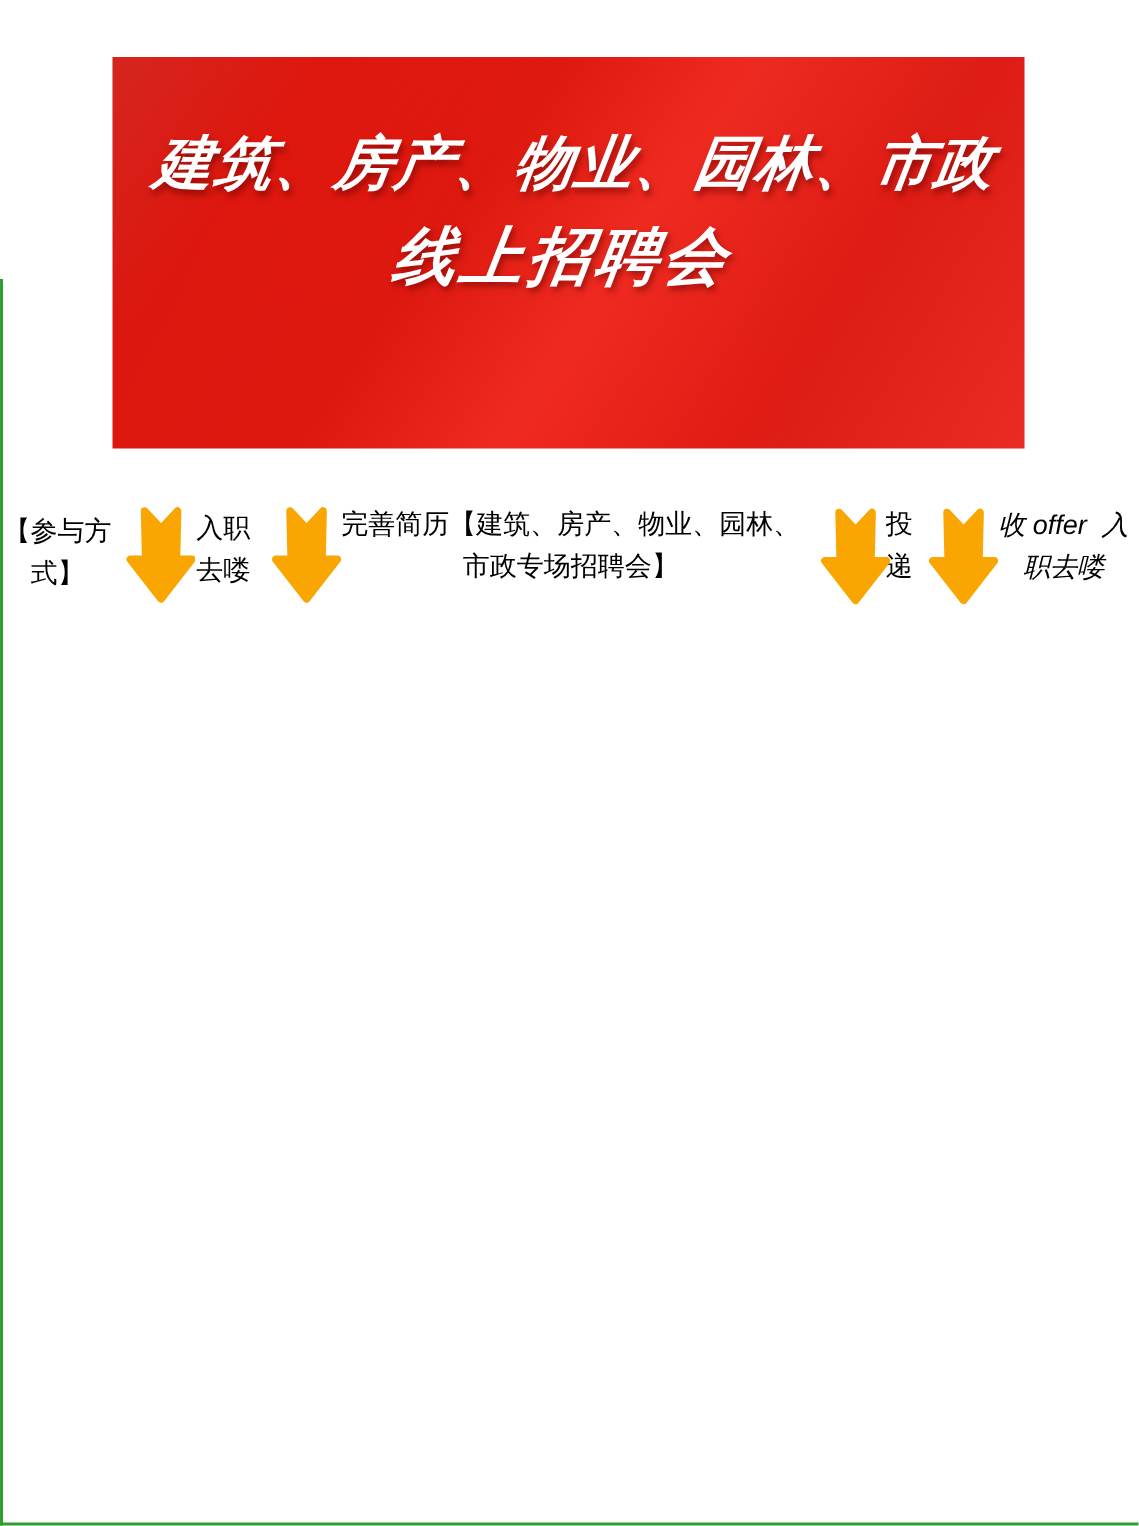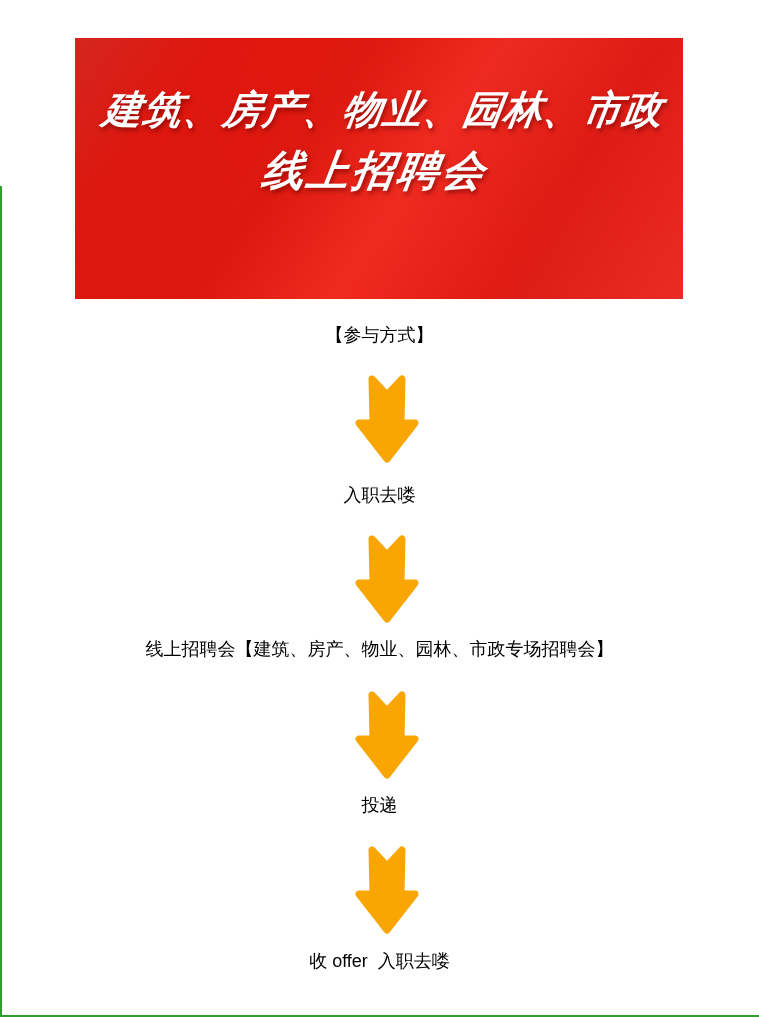--- a/index.html
+++ b/index.html
@@ -54,21 +54,21 @@
     line-height: 62px;
     white-space: nowrap;
   }
 
   
   .flow {
     position: absolute;
     left: 0; top: 299px;
     width: 759px;
     display: flex;
-    flex-direction: column;
+    flex-direction: row;
     align-items: center;
   }
   .step-text {
     font-size: 18px;
     line-height: 28px;
     text-align: center;
     white-space: pre-wrap;
   }
   .flow-heading { margin-top: 22px; }
   .arrow {
@@ -76,21 +76,21 @@
     transform: translateX(7px);
     display: block;
   }
   .arrow-1 { margin-top: 26px; }
   .arrow-2 { margin-top: 26px; }
   .arrow-3 { margin-top: 28px; }
   .arrow-4 { margin-top: 27px; }
   .step-2 { margin-top: 18px; }
   .step-3 { margin-top: 12px; }
   .step-4 { margin-top: 12px; }
-  .step-5 { margin-top: 13px; }
+  .step-5 { margin-top: 13px; font-style: italic; }
 
   
   .edge-left {
     position: absolute;
     left: 0; top: 186px; bottom: 0;
     width: 2px;
     background: #2f9e2f;
   }
   .edge-bottom {
     position: absolute;
@@ -118,21 +118,21 @@
     <svg class="arrow arrow-1" viewBox="0 0 64 88" aria-hidden="true">
       <polygon points="17,4 32,20 47,4 46,48 60,48 32,84 4,48 18,48" fill="#f9a602" stroke="#f9a602" stroke-width="7" stroke-linejoin="round"></polygon>
     </svg>
 
     <div class="step-text step-2">入职去喽</div>
 
     <svg class="arrow arrow-2" viewBox="0 0 64 88" aria-hidden="true">
       <polygon points="17,4 32,20 47,4 46,48 60,48 32,84 4,48 18,48" fill="#f9a602" stroke="#f9a602" stroke-width="7" stroke-linejoin="round"></polygon>
     </svg>
 
-    <div class="step-text step-3">线上招聘会【建筑、房产、物业、园林、市政专场招聘会】</div>
+    <div class="step-text step-3">完善简历【建筑、房产、物业、园林、市政专场招聘会】</div>
 
     <svg class="arrow arrow-3" viewBox="0 0 64 88" aria-hidden="true">
       <polygon points="17,4 32,20 47,4 46,48 60,48 32,84 4,48 18,48" fill="#f9a602" stroke="#f9a602" stroke-width="7" stroke-linejoin="round"></polygon>
     </svg>
 
     <div class="step-text step-4">投递</div>
 
     <svg class="arrow arrow-4" viewBox="0 0 64 88" aria-hidden="true">
       <polygon points="17,4 32,20 47,4 46,48 60,48 32,84 4,48 18,48" fill="#f9a602" stroke="#f9a602" stroke-width="7" stroke-linejoin="round"></polygon>
     </svg>

